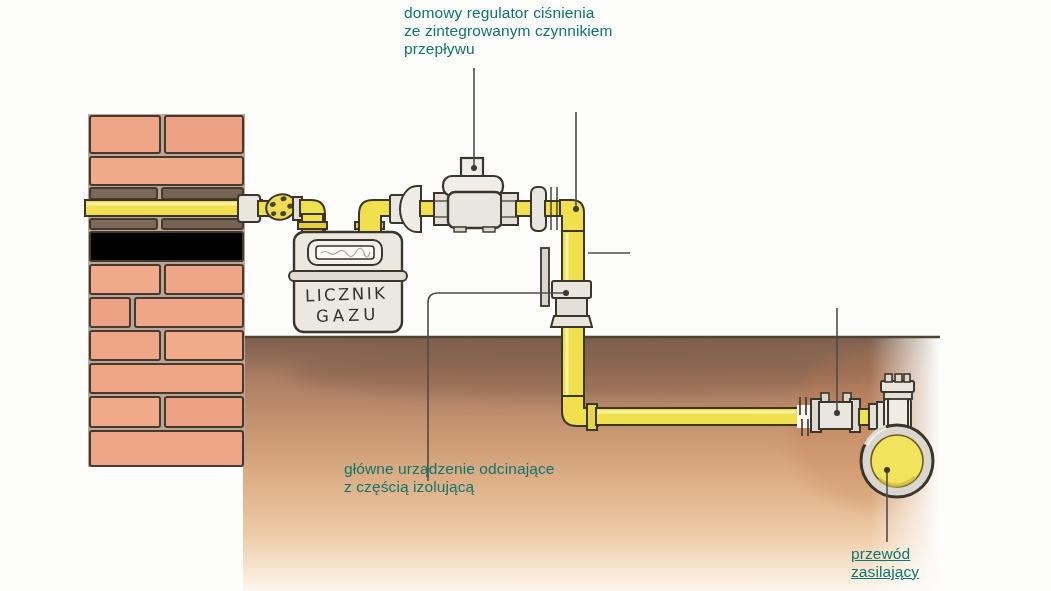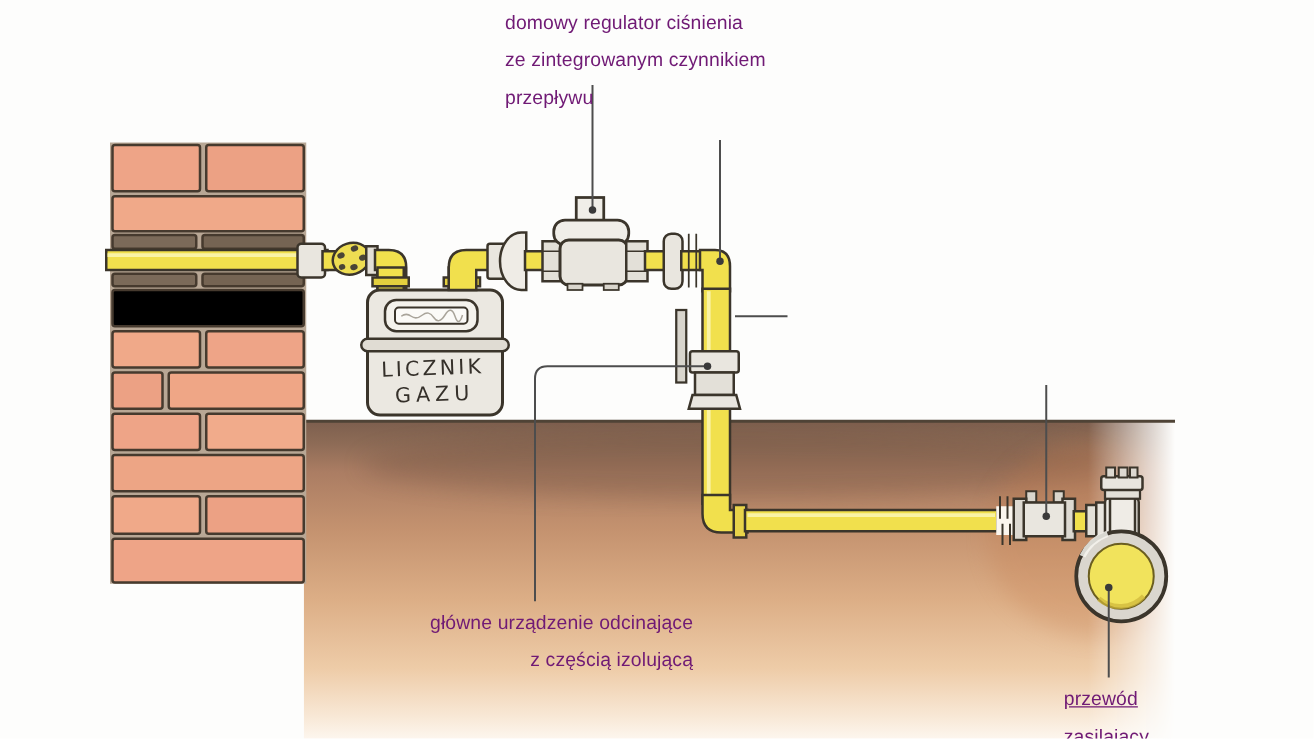--- a/index.html
+++ b/index.html
@@ -1,25 +1,25 @@
 <!DOCTYPE html>
 <html><head>
 <meta charset="utf-8">
 <style>
   html,body{margin:0;padding:0;background:#ffffff;}
   .stage{position:relative;width:1051px;height:591px;overflow:hidden;background:#fdfdfc;
          font-family:"Liberation Sans", sans-serif;}
   .scene{position:absolute;left:0;top:0;}
-  .lbl{position:absolute;font-size:15.5px;line-height:30px;color:#701a75;
+  .lbl{position:absolute;font-size:15.5px;line-height:18px;color:#0f766e;
        white-space:pre-line;letter-spacing:0.1px;}
   .lbl-regulator{left:404px;top:4px;}
   .lbl-kolano{left:569px;top:91px;}
   .lbl-przylacze{left:636px;top:244px;}
   .lbl-czujnik{left:797px;top:288px;}
-  .lbl-glowne{left:344px;top:484px;text-align:right;}
+  .lbl-glowne{left:344px;top:460px;}
   .lbl-przewod{left:851px;top:545px;text-decoration:underline;}
   .meter-text{font-family:"DejaVu Sans", sans-serif;fill:#35302a;}
 </style>
 </head>
 <body>
 
 <div class="stage">
 
 <svg class="scene" width="1051" height="591" viewBox="0 0 1051 591">
   <defs>

